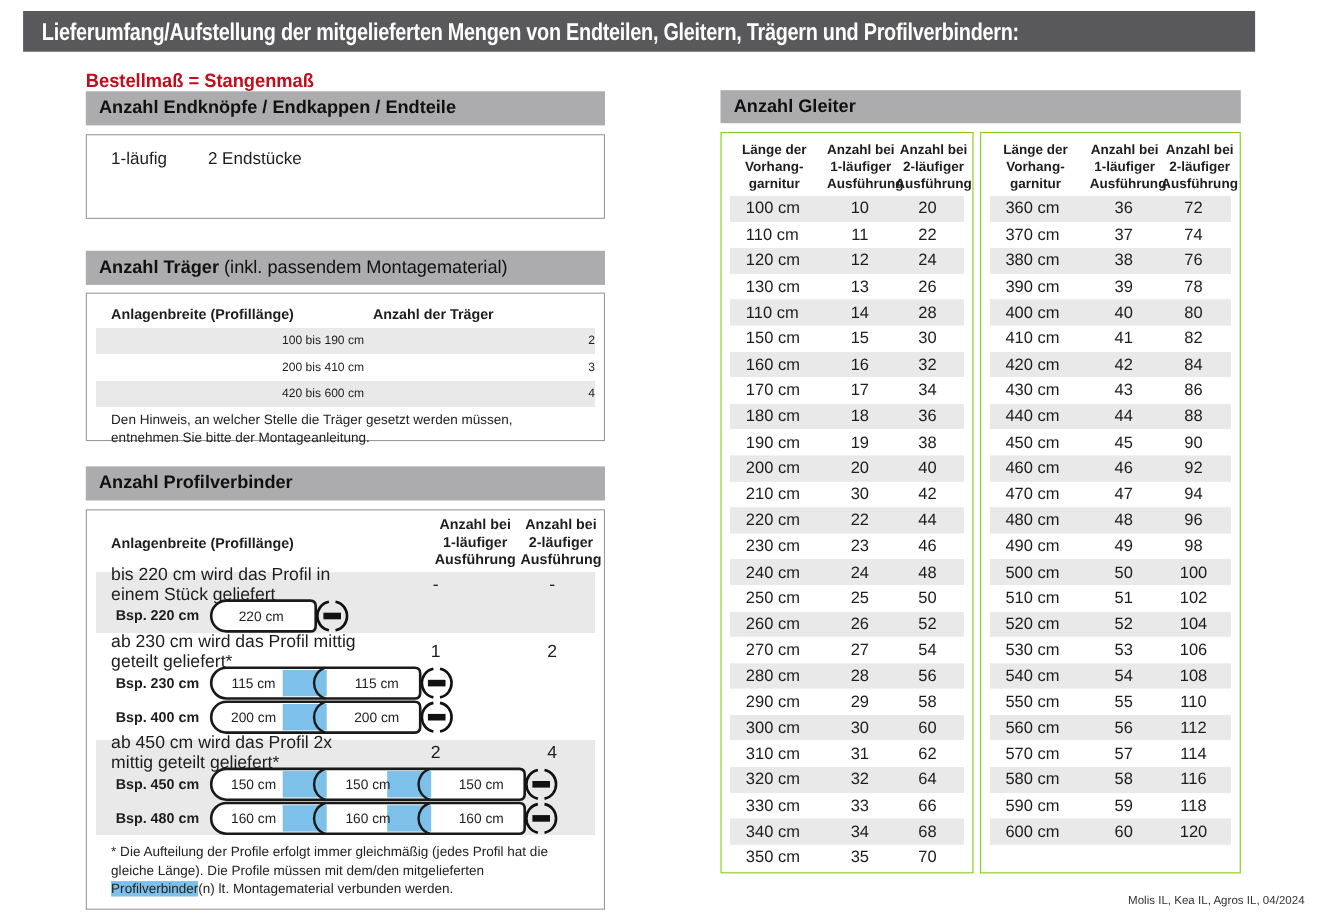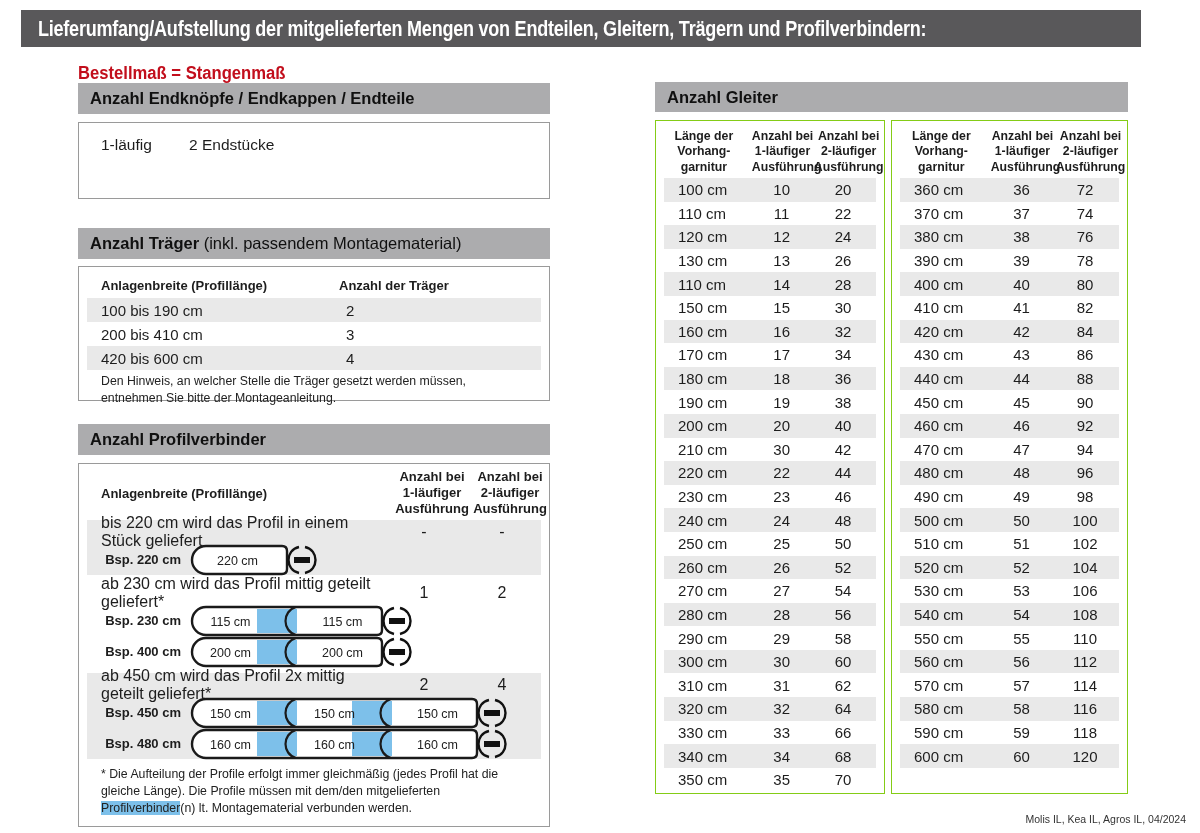--- a/index.html
+++ b/index.html
@@ -39,35 +39,35 @@
   .et-row{height:25px;display:flex;align-items:center;font-size:15.5px;
     padding:0 8px;background-clip:content-box;}
   .et-label{width:88px;padding-left:14px;}
   .et-value{flex:1;}
   
   .bar-traeger{margin-top:29px;}
   .box-traeger{margin-top:7px;height:135px;padding-top:6px;}
   .tr-head{display:flex;height:25px;align-items:center;font-size:13px;font-weight:bold;}
   .tr-head .c1{flex:1;padding-left:22px;}
   .tr-head .c2{width:210px;}
-  .tr-row{height:24px;display:flex;align-items:center;font-size:15px;
-    padding:0 8px;background-clip:content-box;}
+  .tr-row{height:24px;display:flex;align-items:center;font-size:11px;
+    padding:0 8px;background-clip:content-box;text-align:right;}
   .tr-row .c1{flex:1;padding-left:14px;}
   .tr-row .c2{width:210px;padding-left:15px;box-sizing:border-box;}
   .tr-note{margin-top:3px;padding:0 30px 0 22px;font-size:12.3px;line-height:1.35;color:#222;}
   
   .bar-profil{margin-top:23px;}
   .box-profil{margin-top:8px;padding:6px 0 8px;}
   .pv-head{display:flex;align-items:center;height:46px;}
   .pv-head .pv-text{font-size:13px;font-weight:bold;}
   .pv-h{font-size:13px;font-weight:bold;line-height:1.25;text-align:center;}
   .pv-text{flex:1;padding-left:22px;}
   .pv-val{width:78px;text-align:center;flex:0 0 auto;}
   .pv-rule{padding:2px 8px;background-clip:content-box;margin-top:2px;}
-  .pv-line{display:flex;align-items:center;height:24px;font-size:16px;}
+  .pv-line{display:flex;align-items:center;height:24px;font-size:16px;gap:28px;}
   .pv-line .pv-text{padding-left:14px;}
   .pv-line .pv-val{font-size:16px;}
   .pv-ex{display:flex;align-items:center;height:31px;}
   .pv-ex-label{width:103px;text-align:right;font-weight:bold;font-size:13px;
     padding-right:9px;flex:0 0 auto;box-sizing:border-box;}
   .pv-note{margin-top:5px;padding:0 14px 0 22px;font-size:12.3px;line-height:1.4;color:#222;}
   .pv-note .hl{background:#7dc0ea;}
   
   .gl-wrap{display:flex;margin-top:8px;gap:6px;}
   .gl-box{border:1px solid #84cc16;height:674px;box-sizing:border-box;padding-top:5px;}

